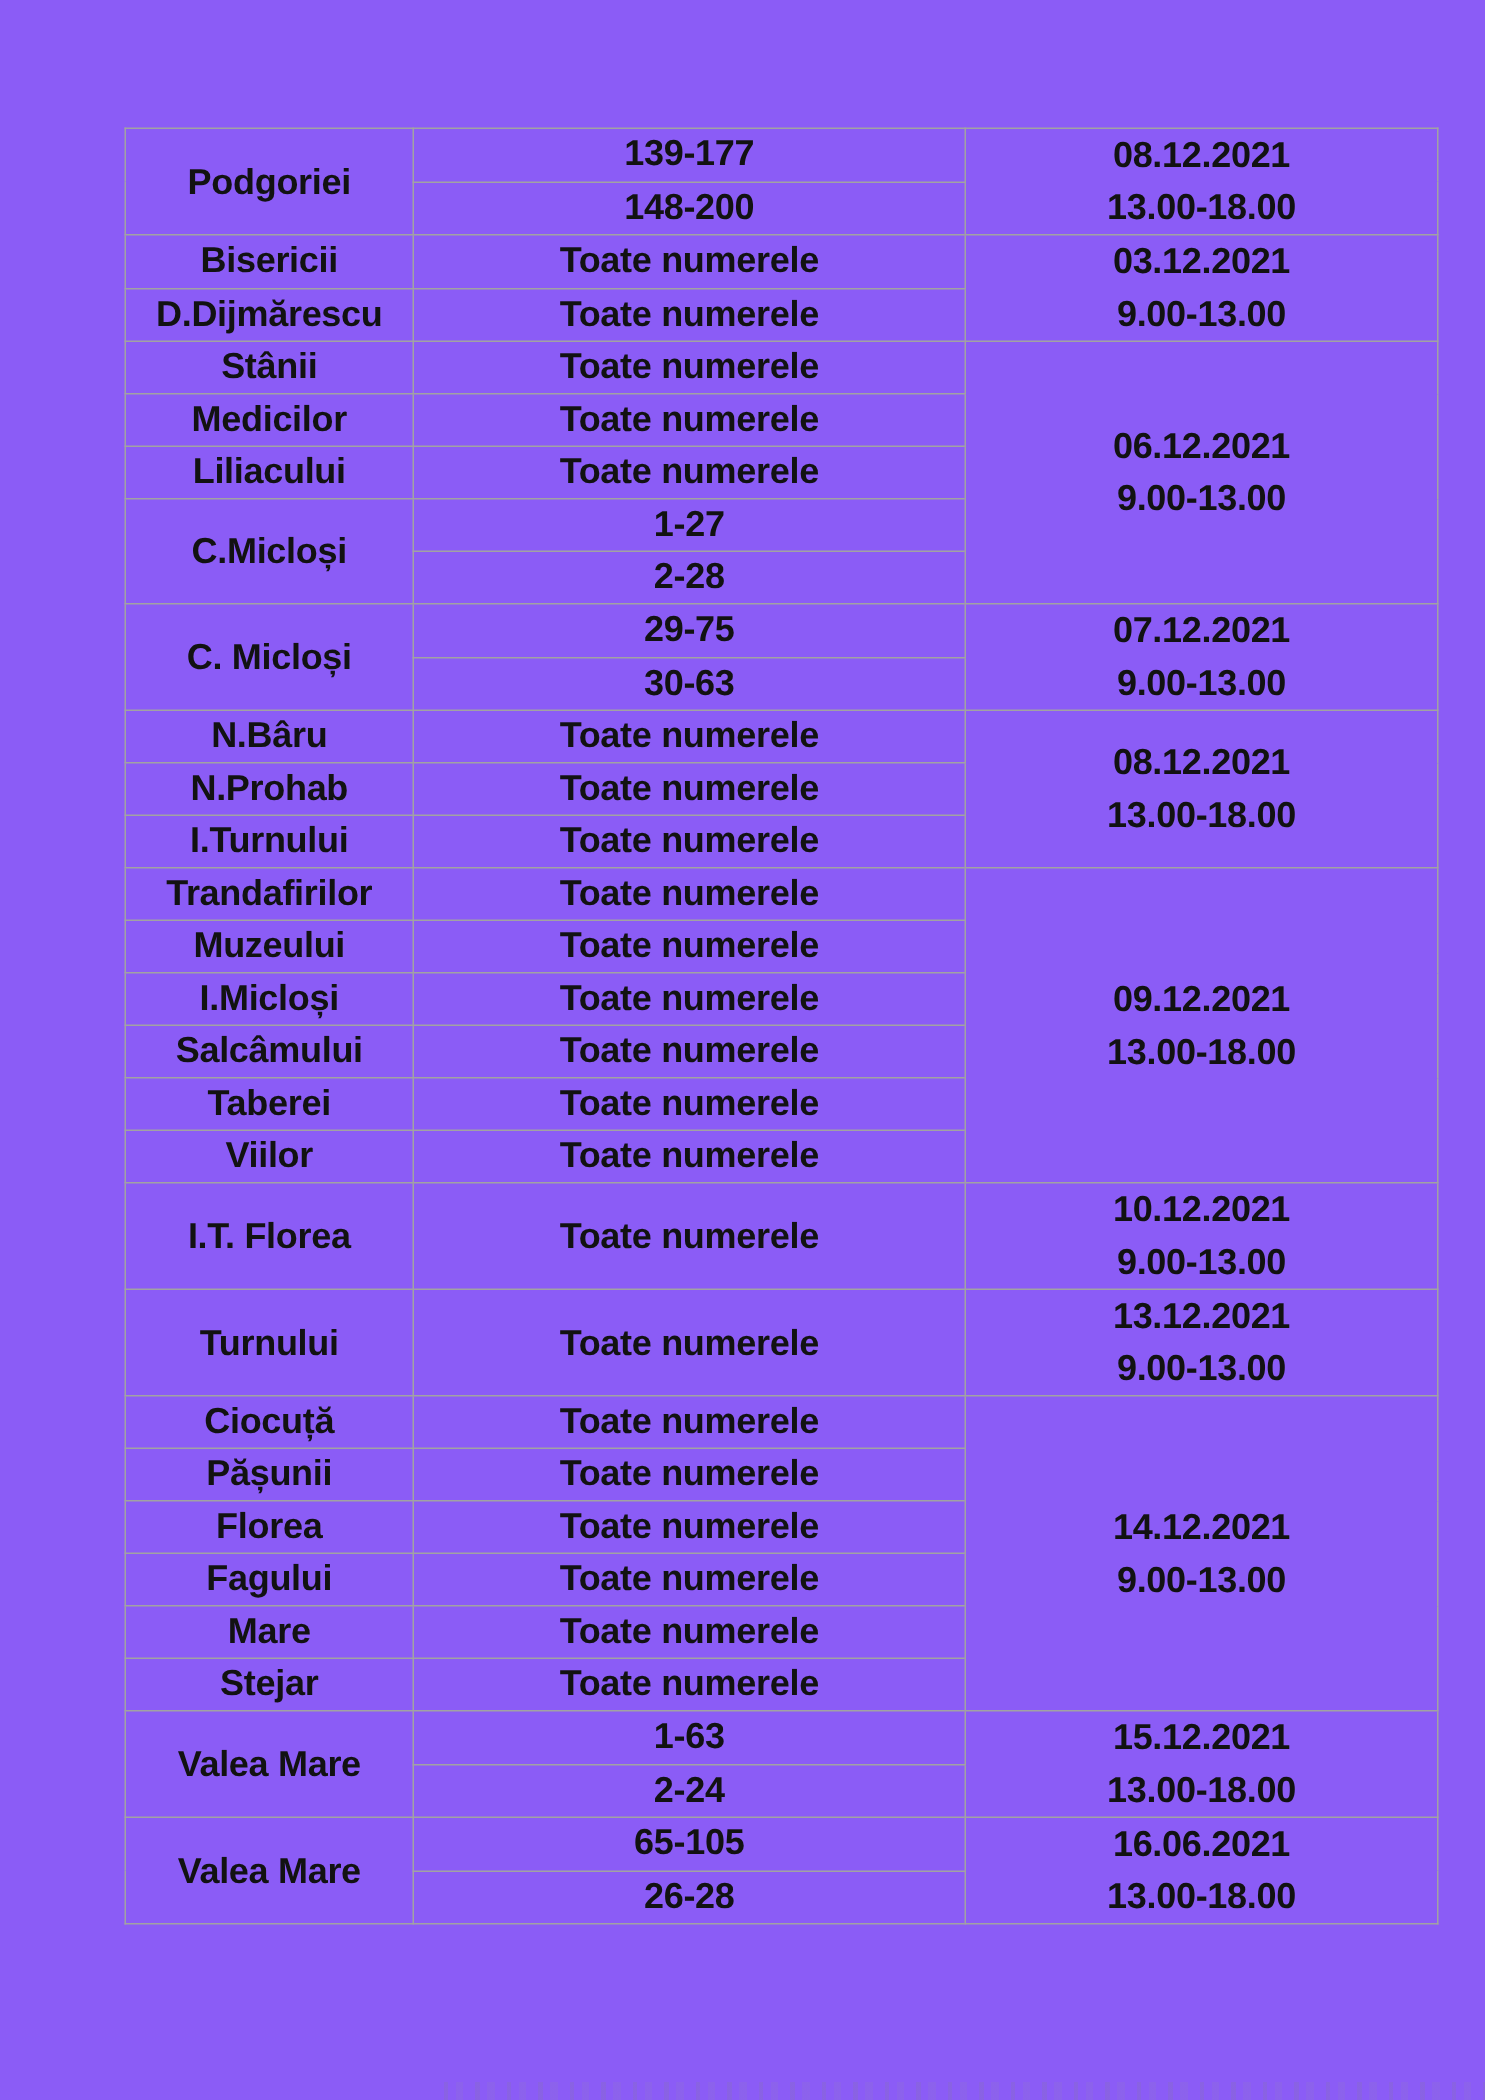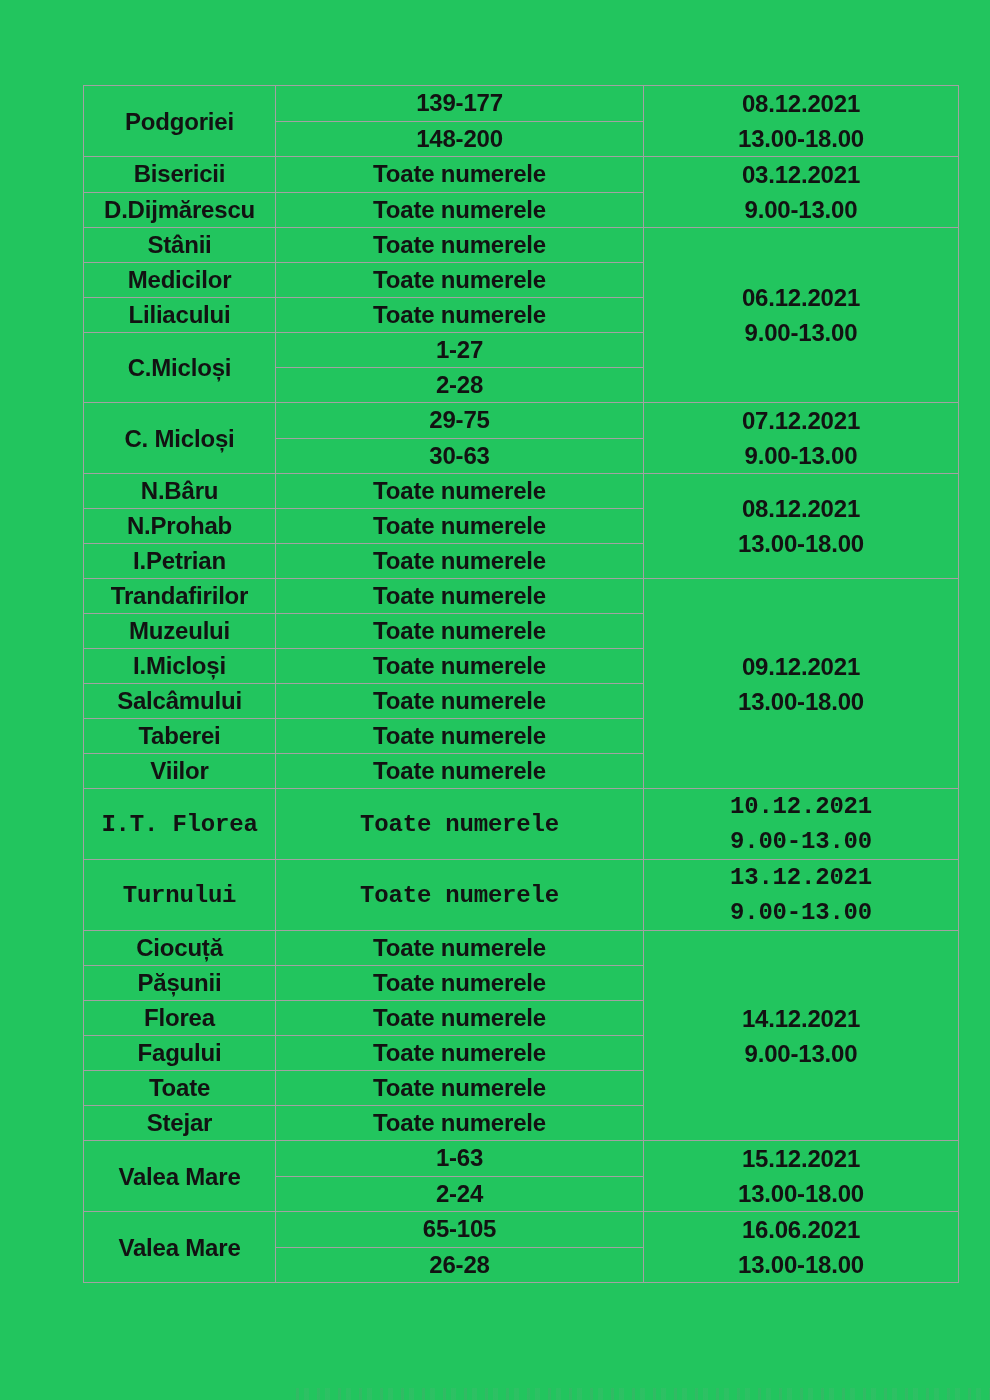--- a/index.html
+++ b/index.html
@@ -10,21 +10,21 @@
     width: 990px;
     height: 1400px;
     background: #ffffff;
     position: relative;
     overflow: hidden;
     font-family: "Liberation Sans", sans-serif;
   }
   .page {
     position: absolute;
     inset: 0;
-    background: #22c55e;
+    background: #8b5cf6;
   }
   table.schedule {
     position: absolute;
     left: 83px;
     top: 85px;
     width: 875px;
     border-collapse: collapse;
     table-layout: fixed;
     border: 1px solid var(--border-outer, #8e8e8e);
   }
@@ -34,21 +34,21 @@
     margin: 0;
     text-align: center;
     vertical-align: middle;
     font-weight: 700;
     font-size: 24px;
     letter-spacing: -0.2px;
     color: var(--text-color, #121212);
     overflow: hidden;
   }
   tr.std { height: 35px; }
-  tr.tall { height: 70px; font-family: Liberation Mono, monospace; }
+  tr.tall { height: 70px; }
   td.top { vertical-align: top; }
   .band {
     height: 35px;
     line-height: 35px;
     white-space: nowrap;
   }
   .artifact-strip {
     position: absolute;
     left: 296px;
     top: 1388px;
@@ -142,21 +142,21 @@
           <td class="top" rowspan="3">
             <div class="band">08.12.2021</div>
             <div class="band">13.00-18.00</div>
           </td>
         </tr>
         <tr class="std">
           <td>N.Prohab</td>
           <td>Toate numerele</td>
         </tr>
         <tr class="std">
-          <td>I.Petrian</td>
+          <td>I.Turnului</td>
           <td>Toate numerele</td>
         </tr>
         <tr class="std">
           <td>Trandafirilor</td>
           <td>Toate numerele</td>
           <td class="top" rowspan="6">
             <div class="band">09.12.2021</div>
             <div class="band">13.00-18.00</div>
           </td>
         </tr>
@@ -218,21 +218,21 @@
         </tr>
         <tr class="std">
           <td>Florea</td>
           <td>Toate numerele</td>
         </tr>
         <tr class="std">
           <td>Fagului</td>
           <td>Toate numerele</td>
         </tr>
         <tr class="std">
-          <td>Toate</td>
+          <td>Mare</td>
           <td>Toate numerele</td>
         </tr>
         <tr class="std">
           <td>Stejar</td>
           <td>Toate numerele</td>
         </tr>
         <tr class="std">
           <td rowspan="2" class="top">
             <div class="band">Valea Mare</div>
           </td>

